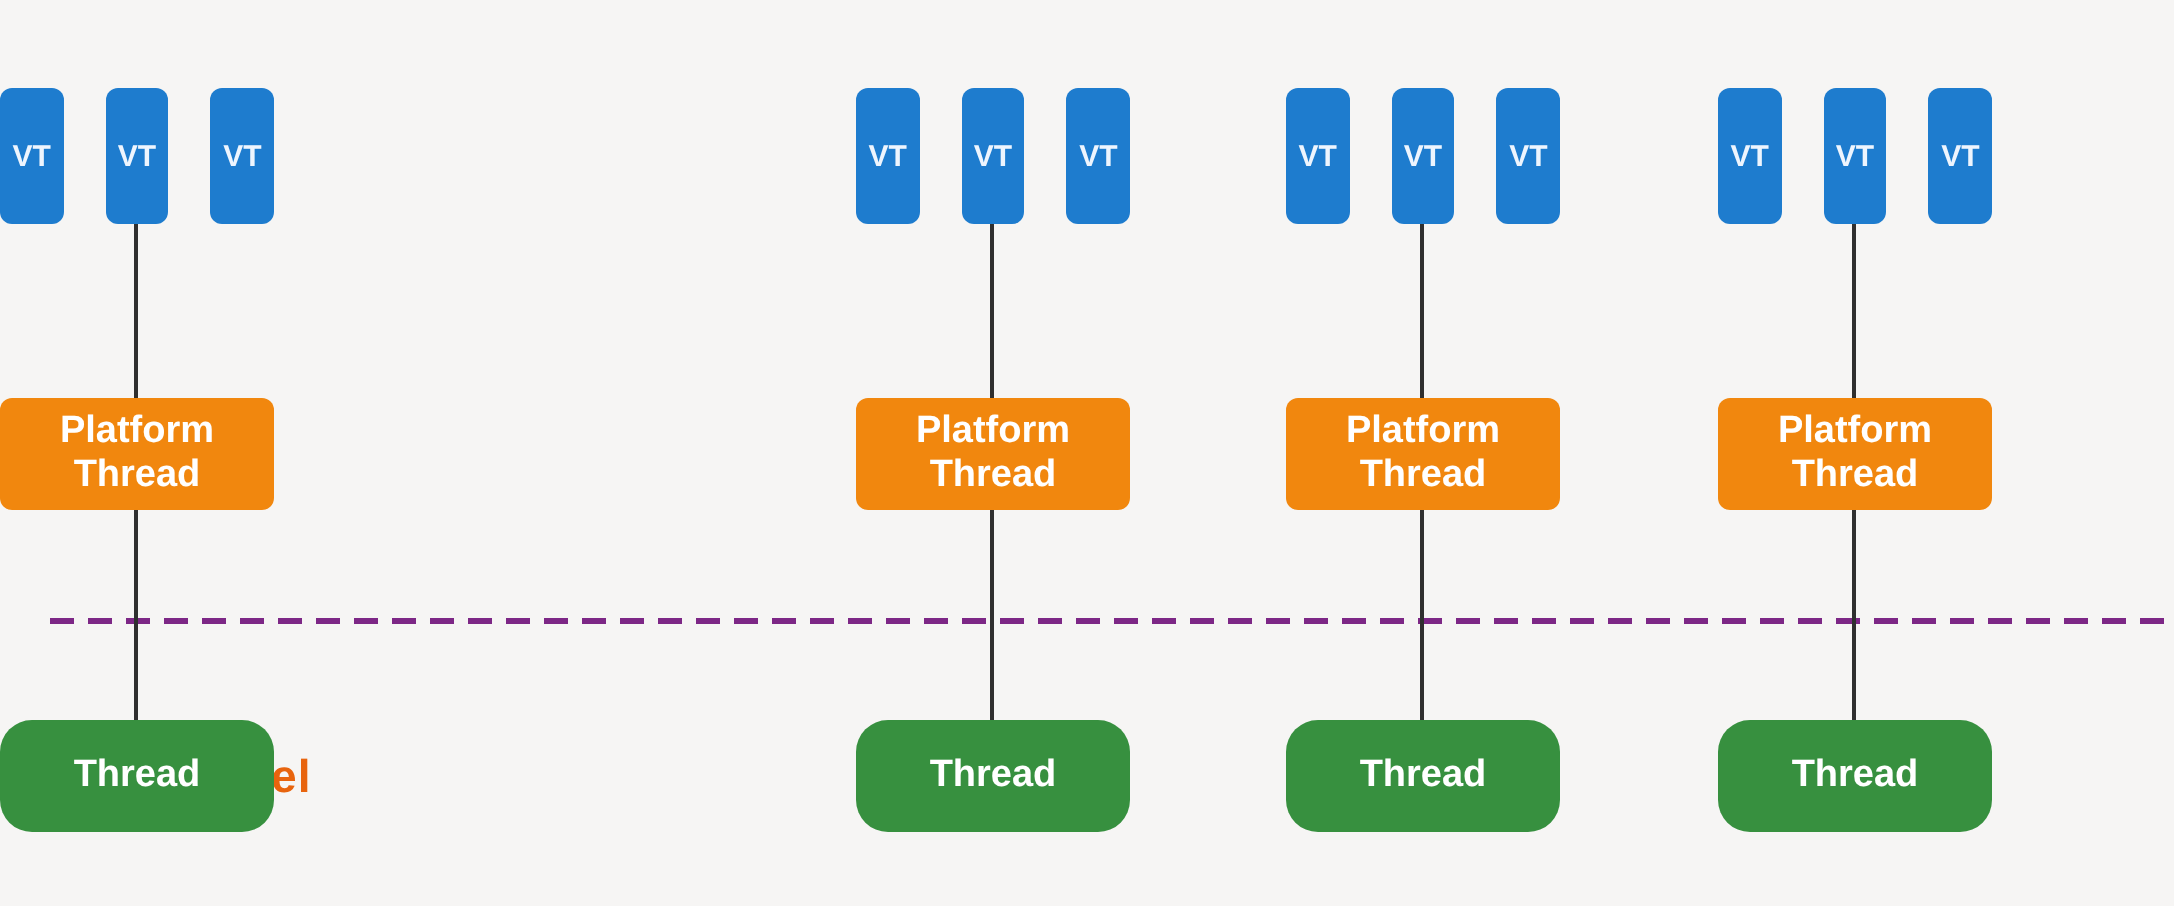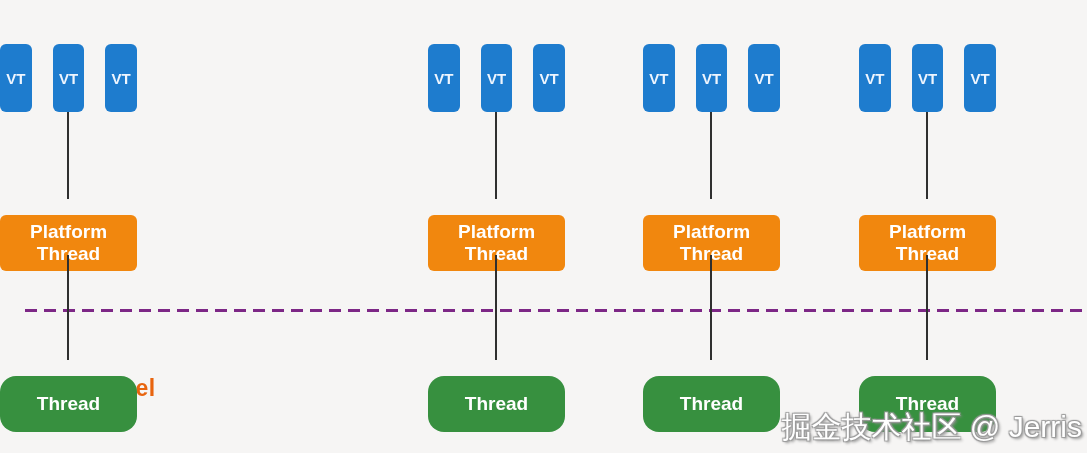--- a/index.html
+++ b/index.html
@@ -88,21 +88,20 @@
     display: flex;
     align-items: center;
     justify-content: center;
     text-align: center;
     color: #ffffff;
     font-weight: bold;
     font-size: 19px;
     line-height: 1.15;
     padding: 0 14px;
     box-sizing: border-box;
-    margin-top: 16px;
   }
   .node.platform {
     top: 199px;
     background: var(--platform_thread, #f1870e);
     border-radius: 6px;
   }
   .node.os-thread {
     top: 360px;
     background: var(--os_thread, #37903f);
     border-radius: 16px;
@@ -175,15 +174,14 @@
       <div class="vt-box">VT</div>
       <div class="vt-box">VT</div>
       <div class="vt-box">VT</div>
     </div>
     <div class="connector upper"></div>
     <div class="node platform">Platform Thread</div>
     <div class="connector lower"></div>
     <div class="node os-thread">Thread</div>
   </div>
 
-  <div class="watermark">掘金技术社区 @ Jerris</div>
 
 </div>
 
 </body></html>

